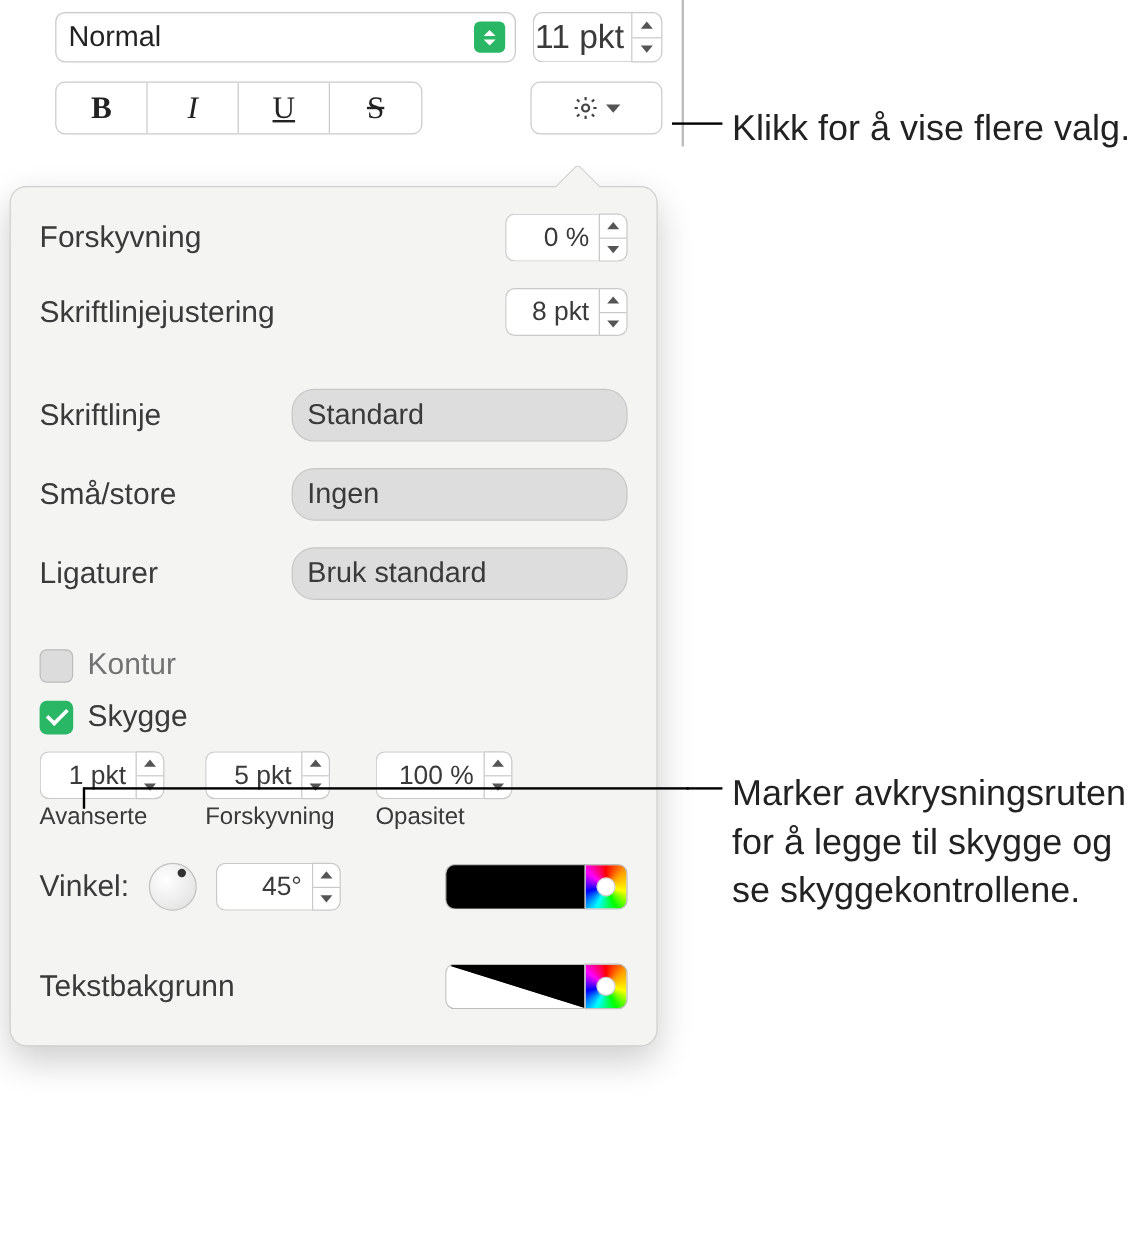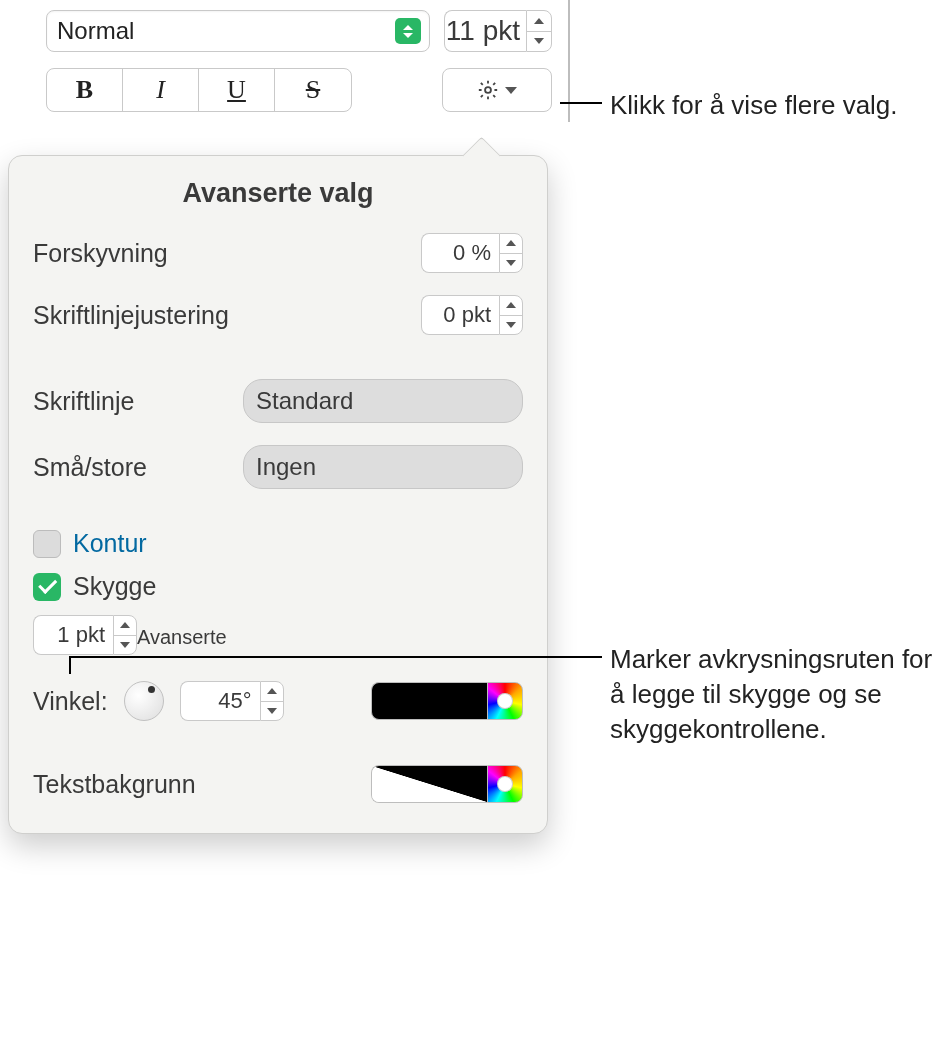--- a/index.html
+++ b/index.html
@@ -226,29 +226,29 @@
   }
   .cb-off { background: #dcdcdc; border: 1px solid #bcbcbc;}
   .cb-on  { background: #29b765; }
   .cb-on::after {
     content: "";
     width: 7px; height: 14px;
     border-right: 3px solid #fff;
     border-bottom: 3px solid #fff;
     transform: rotate(45deg) translate(-1px,-2px);
   }
-  .disabled-label { color: #0369a1; }
+  .disabled-label { color: #737373; }
 
   
   .triple {
     display: flex;
     gap: 34px;
     margin: 14px 0 4px 0;
   }
-  .triple-col { display:flex; align-items:center; }
+  .triple-col { display:flex; flex-direction:column; align-items:flex-start; }
   .triple-col .pair { display:flex; }
   .caption { font-size: 20px; color: #3a3a3a; margin-top: 4px;}
 
   .angle-row {
     display: flex;
     align-items: center;
     gap: 16px;
     margin-top: 26px;
   }
   .angle-dial {
@@ -295,21 +295,21 @@
   }
 
   .bg-row {
     display:flex;align-items:center;
     margin-top: 44px;
   }
 
   
   .callout {
     position: absolute;
-    font-size: 26px;
+    font-size: 30px;
     color: #222;
     line-height: 1.35;
   }
   .callout-line {
     position: absolute;
     background: #000;
     height: 2px;
   }
 </style>
 </head>
@@ -350,37 +350,36 @@
       <svg class="gear-icon" viewBox="0 0 24 24" fill="none" stroke="#444" stroke-width="2">
         <circle cx="12" cy="12" r="3.2"></circle>
         <path d="M12 2v3M12 19v3M4.2 4.2l2.1 2.1M17.7 17.7l2.1 2.1M2 12h3M19 12h3M4.2 19.8l2.1-2.1M17.7 6.3l2.1-2.1"></path>
       </svg>
       <span class="chev-down"></span>
     </div>
   </div>
 </div>
 
 <div class="popover">
-  <h2>Avanserte valg</h2>
 
   <div class="opt-row">
     <span class="opt-label">Forskyvning</span>
     <div class="right-group">
       <div class="num-input" style="min-width:78px">0 %</div>
       <div class="mini-stepper">
         <div class="stepper-up"></div>
         <div class="stepper-down"></div>
       </div>
     </div>
   </div>
 
   <div class="opt-row">
     <span class="opt-label">Skriftlinjejustering</span>
     <div class="right-group">
-      <div class="num-input" style="min-width:78px">0 pkt</div>
+      <div class="num-input" style="min-width:78px">8 pkt</div>
       <div class="mini-stepper">
         <div class="stepper-up"></div>
         <div class="stepper-down"></div>
       </div>
     </div>
   </div>
 
   <div style="height:22px"></div>
 
   <div class="opt-row">
@@ -396,20 +395,29 @@
   <div class="opt-row">
     <span class="opt-label">Små/store</span>
     <div class="right-group">
       <div class="popup">
         <span>Ingen</span>
         <span class="arrows-box"></span>
       </div>
     </div>
   </div>
 
+  <div class="opt-row">
+    <span class="opt-label">Ligaturer</span>
+    <div class="right-group">
+      <div class="popup">
+        <span>Bruk standard</span>
+        <span class="arrows-box"></span>
+      </div>
+    </div>
+  </div>
 
   <div style="height:18px"></div>
 
   <div class="check-row">
     <div class="checkbox cb-off"></div>
     <span class="opt-label disabled-label">Kontur</span>
   </div>
 
   <div class="check-row">
     <div class="checkbox cb-on"></div>
@@ -419,20 +427,40 @@
   <div class="triple">
     <div class="triple-col">
       <div class="pair">
         <div class="num-input" style="min-width:80px">1 pkt</div>
         <div class="mini-stepper">
           <div class="stepper-up"></div>
           <div class="stepper-down"></div>
         </div>
       </div>
       <span class="caption">Avanserte</span>
+    </div>
+    <div class="triple-col">
+      <div class="pair">
+        <div class="num-input" style="min-width:80px">5 pkt</div>
+        <div class="mini-stepper">
+          <div class="stepper-up"></div>
+          <div class="stepper-down"></div>
+        </div>
+      </div>
+      <span class="caption">Forskyvning</span>
+    </div>
+    <div class="triple-col">
+      <div class="pair">
+        <div class="num-input" style="min-width:90px">100 %</div>
+        <div class="mini-stepper">
+          <div class="stepper-up"></div>
+          <div class="stepper-down"></div>
+        </div>
+      </div>
+      <span class="caption">Opasitet</span>
     </div>
   </div>
 
   <div class="angle-row">
     <span class="opt-label">Vinkel:</span>
     <div class="angle-dial"></div>
     <div style="display:flex">
       <div class="num-input" style="min-width:80px">45°</div>
       <div class="mini-stepper">
         <div class="stepper-up"></div>

